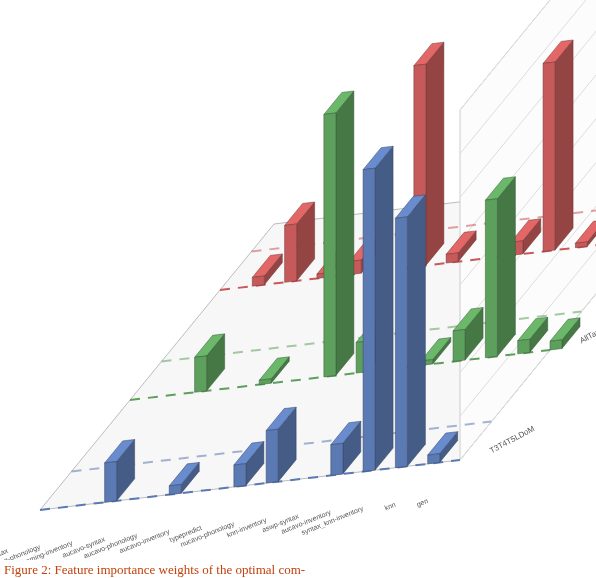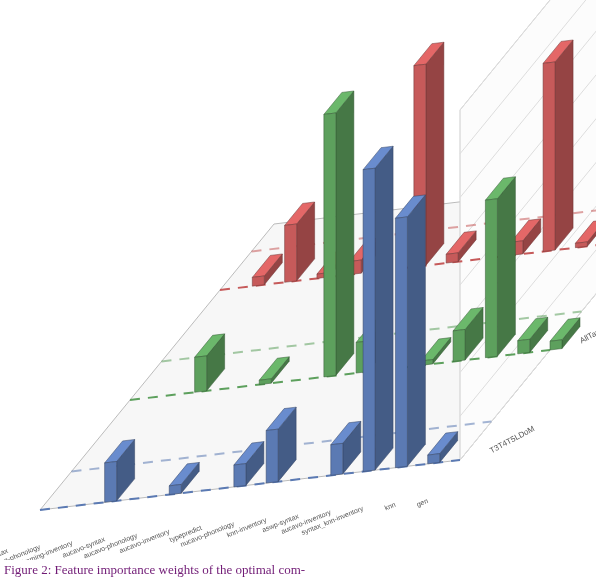--- a/index.html
+++ b/index.html
@@ -1,18 +1,18 @@
 <!DOCTYPE html>
 <html><head>
 <meta charset="utf-8">
 <style>
   html,body{margin:0;padding:0;background:#fff;font-family:Arial,Helvetica,sans-serif}
   .wrap{width:596px;height:578px;position:relative;overflow:hidden}
   .chart{position:absolute;left:0;top:0;width:596px;height:560px}
-  .caption{position:absolute;left:4px;bottom:0;font-size:13px;color:#701a75;font-family:"Times New Roman",serif}
+  .caption{position:absolute;left:4px;bottom:0;font-size:13px;color:#c2410c;font-family:"Times New Roman",serif}
 </style>
 </head>
 <body>
 
 <div class="wrap">
   <svg class="chart" viewBox="0 0 596 560">
 
   <polygon points="40,510 460,460 694,174 274,224" fill="#f7f7f7" stroke="#bbb" stroke-width="1"></polygon>
       <polygon points="460,460 694,174 694,-176 460,110" fill="#fcfcfc" stroke="#ccc" stroke-width="1"></polygon>
       <line x1="460" y1="460" x2="694" y2="174" stroke="#ddd" stroke-width="1"></line>

